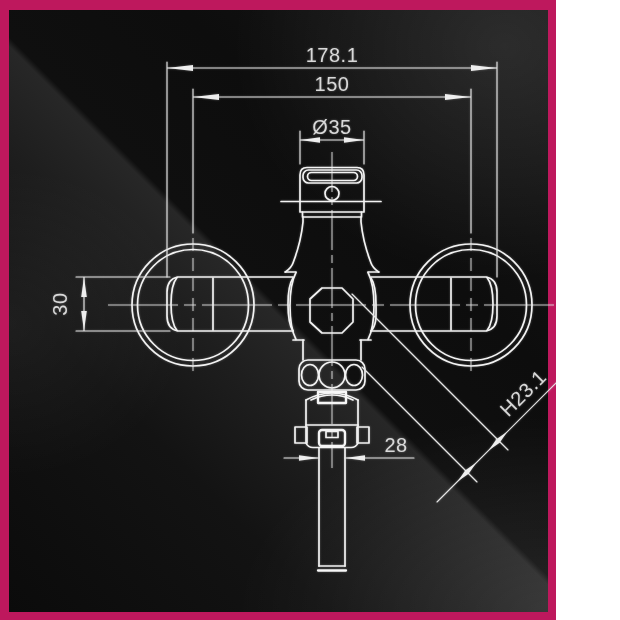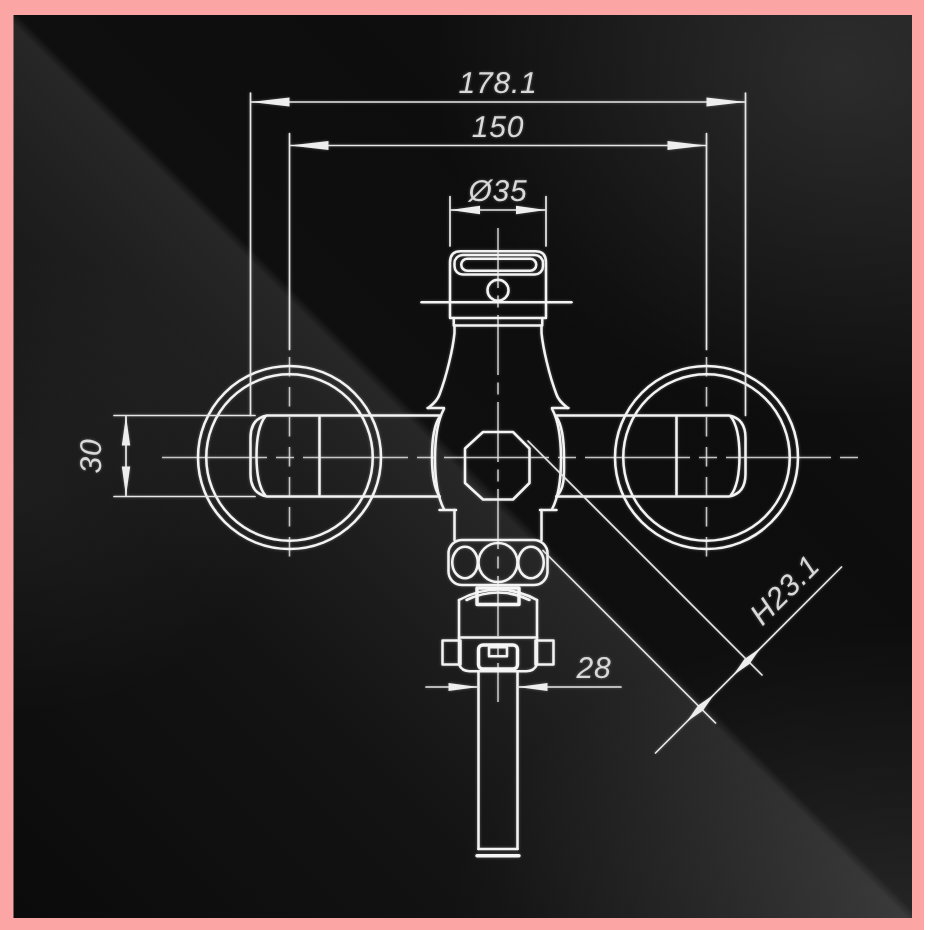--- a/index.html
+++ b/index.html
@@ -1,16 +1,16 @@
 <!DOCTYPE html>
 <html><head>
 <meta charset="utf-8">
 <style>
   html,body{margin:0;padding:0;background:#ffffff;}
-  .frame{position:relative;width:616px;height:620px;background:#fca5a5;overflow:hidden;font-style:italic;}
+  .frame{position:relative;width:556px;height:620px;background:#be185d;overflow:hidden;}
   .canvas{
     position:absolute;left:9px;top:10px;right:8px;bottom:8px;
     background:
       radial-gradient(ellipse 420px 360px at 92% 6%, rgba(255,255,255,.10), transparent 65%),
       radial-gradient(ellipse 520px 330px at 100% 100%, rgba(255,255,255,.09), transparent 60%),
       radial-gradient(ellipse 300px 260px at 0% 52%, rgba(255,255,255,.05), transparent 60%),
       linear-gradient(45deg, #0b0b0b 0%, #131313 28%, #1e1e1e 41%, #272727 49.6%, #0f0f0f 50.4%, #0d0d0d 68%, #161616 100%);
   }
   svg.drawing{position:absolute;left:0;top:0;width:620px;height:620px;
     filter:drop-shadow(0 0 1px rgba(255,255,255,.30));}

